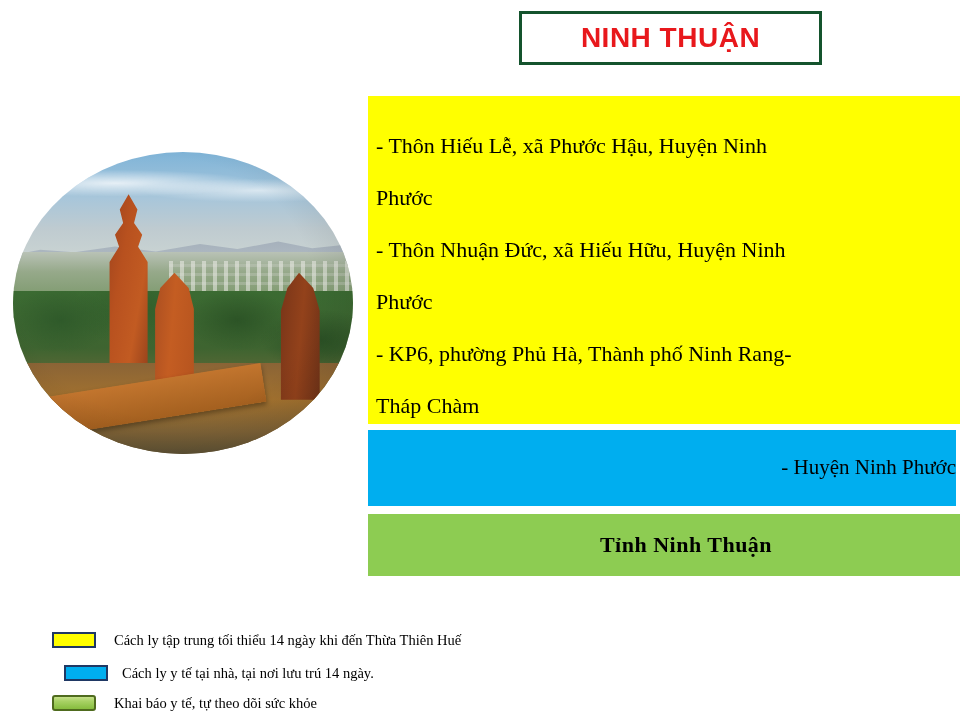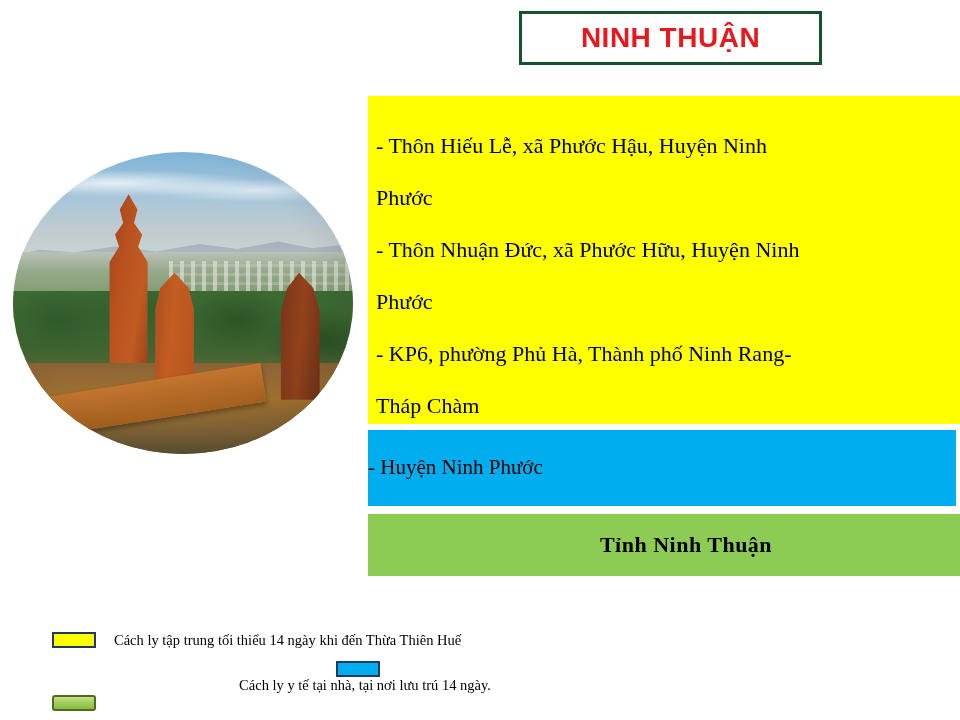--- a/index.html
+++ b/index.html
@@ -126,21 +126,21 @@
     color: #000000;
     line-height: 52px;
     white-space: nowrap;
   }
 
   #blue-block {
     left: 368px; top: 430px; width: 588px; height: 76px;
     background: #00AEEF;
     display: flex;
     flex-direction: column;
-    align-items: flex-start;
+    align-items: flex-end;
     justify-content: center;
     padding-bottom: 2px;
   }
   #blue-block .bline {
     font-size: 21px;
     color: #000000;
     line-height: 32px;
     white-space: nowrap;
   }
   .sans-run { font-family: "Liberation Sans", sans-serif; }
@@ -166,21 +166,21 @@
     left: 52px;
     top: 628px;
     width: 600px;
   }
   .legend-row {
     display: flex;
     align-items: center;
     height: 24px;
   }
   .legend-row.r1 { margin-left: 0px; }
-  .legend-row.r2 { margin-left: 12px; margin-top: 9px; flex-direction: column; }
+  .legend-row.r2 { margin-left: 12px; margin-top: 9px; }
   .legend-row.r3 { margin-left: 0px; margin-top: 6px; }
 
   .swatch {
     width: 44px;
     height: 16px;
     box-sizing: border-box;
     border: 2px solid #1F3864;
     flex: 0 0 auto;
   }
   .swatch.yellow { background: #FFFF00; }
@@ -218,21 +218,21 @@
   <div class="tower-right"></div>
   <div class="tower-main"></div>
   <div class="tower-main2"></div>
   <div class="wall"></div>
   <div class="shade"></div>
 </div>
 
 <div id="yellow-block" class="block">
   <div class="line">- Thôn Hiếu Lễ, xã Phước Hậu, Huyện  Ninh</div>
   <div class="line">Phước</div>
-  <div class="line">- Thôn Nhuận Đức, xã Phước Hữu, Huyện  Ninh</div>
+  <div class="line">- Thôn Nhuận Đức, xã Hiếu Hữu, Huyện  Ninh</div>
   <div class="line">Phước</div>
   <div class="line">- KP6, phường Phủ Hà, Thành phố Ninh Rang-</div>
   <div class="line">Tháp  Chàm</div>
 </div>
 
 <div id="blue-block" class="block">
   <div class="bline">- Huyện  Ninh Phước</div>
 </div>
 
 <div id="green-block" class="block">
@@ -243,14 +243,15 @@
   <div class="legend-row r1">
     <div class="swatch yellow"></div>
     <div class="legend-label">Cách ly tập trung tối thiểu  14 ngày khi đến Thừa Thiên Huế</div>
   </div>
   <div class="legend-row r2">
     <div class="swatch blue"></div>
     <div class="legend-label">Cách ly y tế tại nhà, tại nơi lưu trú  14 ngày.</div>
   </div>
   <div class="legend-row r3">
     <div class="swatch green"></div>
+    <div class="legend-label">Khai báo y tế, tự theo dõi sức khỏe</div>
   </div>
 </div>
 
 </body></html>

